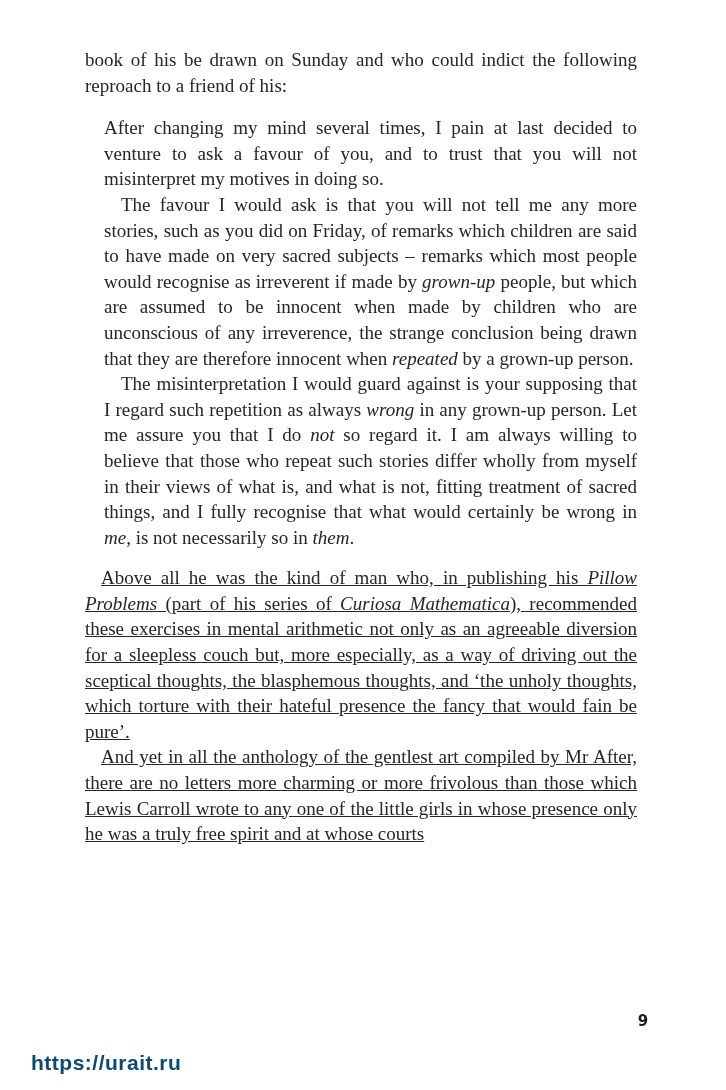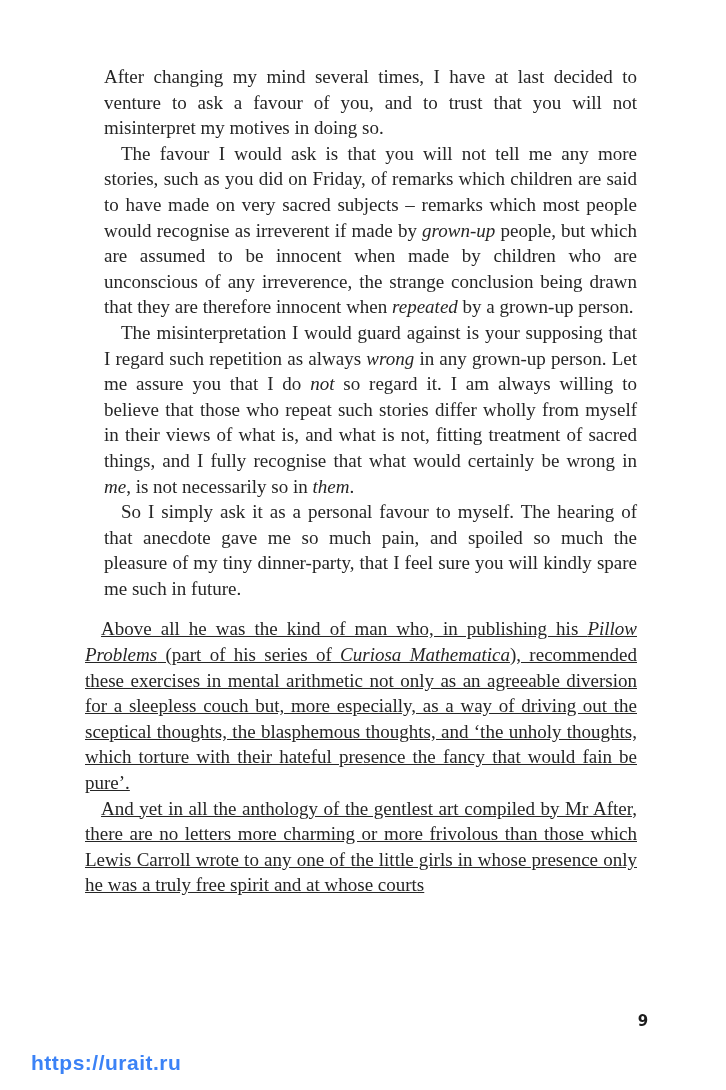--- a/index.html
+++ b/index.html
@@ -59,35 +59,35 @@
     color: #1c1c1c;
   }
   .watermark {
     position: absolute;
     left: 31px;
     top: 1051px;
     font-family: "Liberation Sans", sans-serif;
     font-weight: bold;
     font-size: 21px;
     letter-spacing: 0.5px;
-    color: #3b82f6;
+    color: #0c4a6e;
   }
 </style>
 </head>
 <body>
 
 <div class="page">
   <div class="content">
 
+    <p>book of his be drawn on Sunday and who could indict the following reproach to a friend of his:</p>
 
     <blockquote class="letter">
-      <p>After changing my mind several times, I have at last decided to venture to ask a favour of you, and to trust that you will not misinterpret my motives in doing so.</p>
+      <p>After changing my mind several times, I pain at last decided to venture to ask a favour of you, and to trust that you will not misinterpret my motives in doing so.</p>
       <p>The favour I would ask is that you will not tell me any more stories, such as you did on Friday, of remarks which children are said to have made on very sacred subjects – remarks which most people would recognise as irreverent if made by <i>grown-up</i> people, but which are assumed to be innocent when made by children who are unconscious of any irreverence, the strange conclusion being drawn that they are therefore innocent when <i>repeated</i> by a grown-up person.</p>
       <p>The misinterpretation I would guard against is your supposing that I regard such repetition as always <i>wrong</i> in any grown-up person. Let me assure you that I do <i>not</i> so regard it. I am always willing to believe that those who repeat such stories differ wholly from myself in their views of what is, and what is not, fitting treatment of sacred things, and I fully recognise that what would certainly be wrong in <i>me</i>, is not necessarily so in <i>them</i>.</p>
-      <p>So I simply ask it as a personal favour to myself. The hearing of that anecdote gave me so much pain, and spoiled so much the pleasure of my tiny dinner-party, that I feel sure you will kindly spare me such in future.</p>
     </blockquote>
 
     <p class="indent">Above all he was the kind of man who, in publishing his <i>Pillow Problems</i> (part of his series of <i>Curiosa Mathematica</i>), recommended these exercises in mental arithmetic not only as an agreeable diversion for a sleepless couch but, more especially, as a way of driving out the sceptical thoughts, the blasphemous thoughts, and ‘the unholy thoughts, which torture with their hateful presence the fancy that would fain be pure’.</p>
 
     <p class="indent">And yet in all the anthology of the gentlest art compiled by Mr After, there are no letters more charming or more frivolous than those which Lewis Carroll wrote to any one of the little girls in whose presence only he was a truly free spirit and at whose courts</p>
 
   </div>
 
   <div class="page-number">9</div>
 

